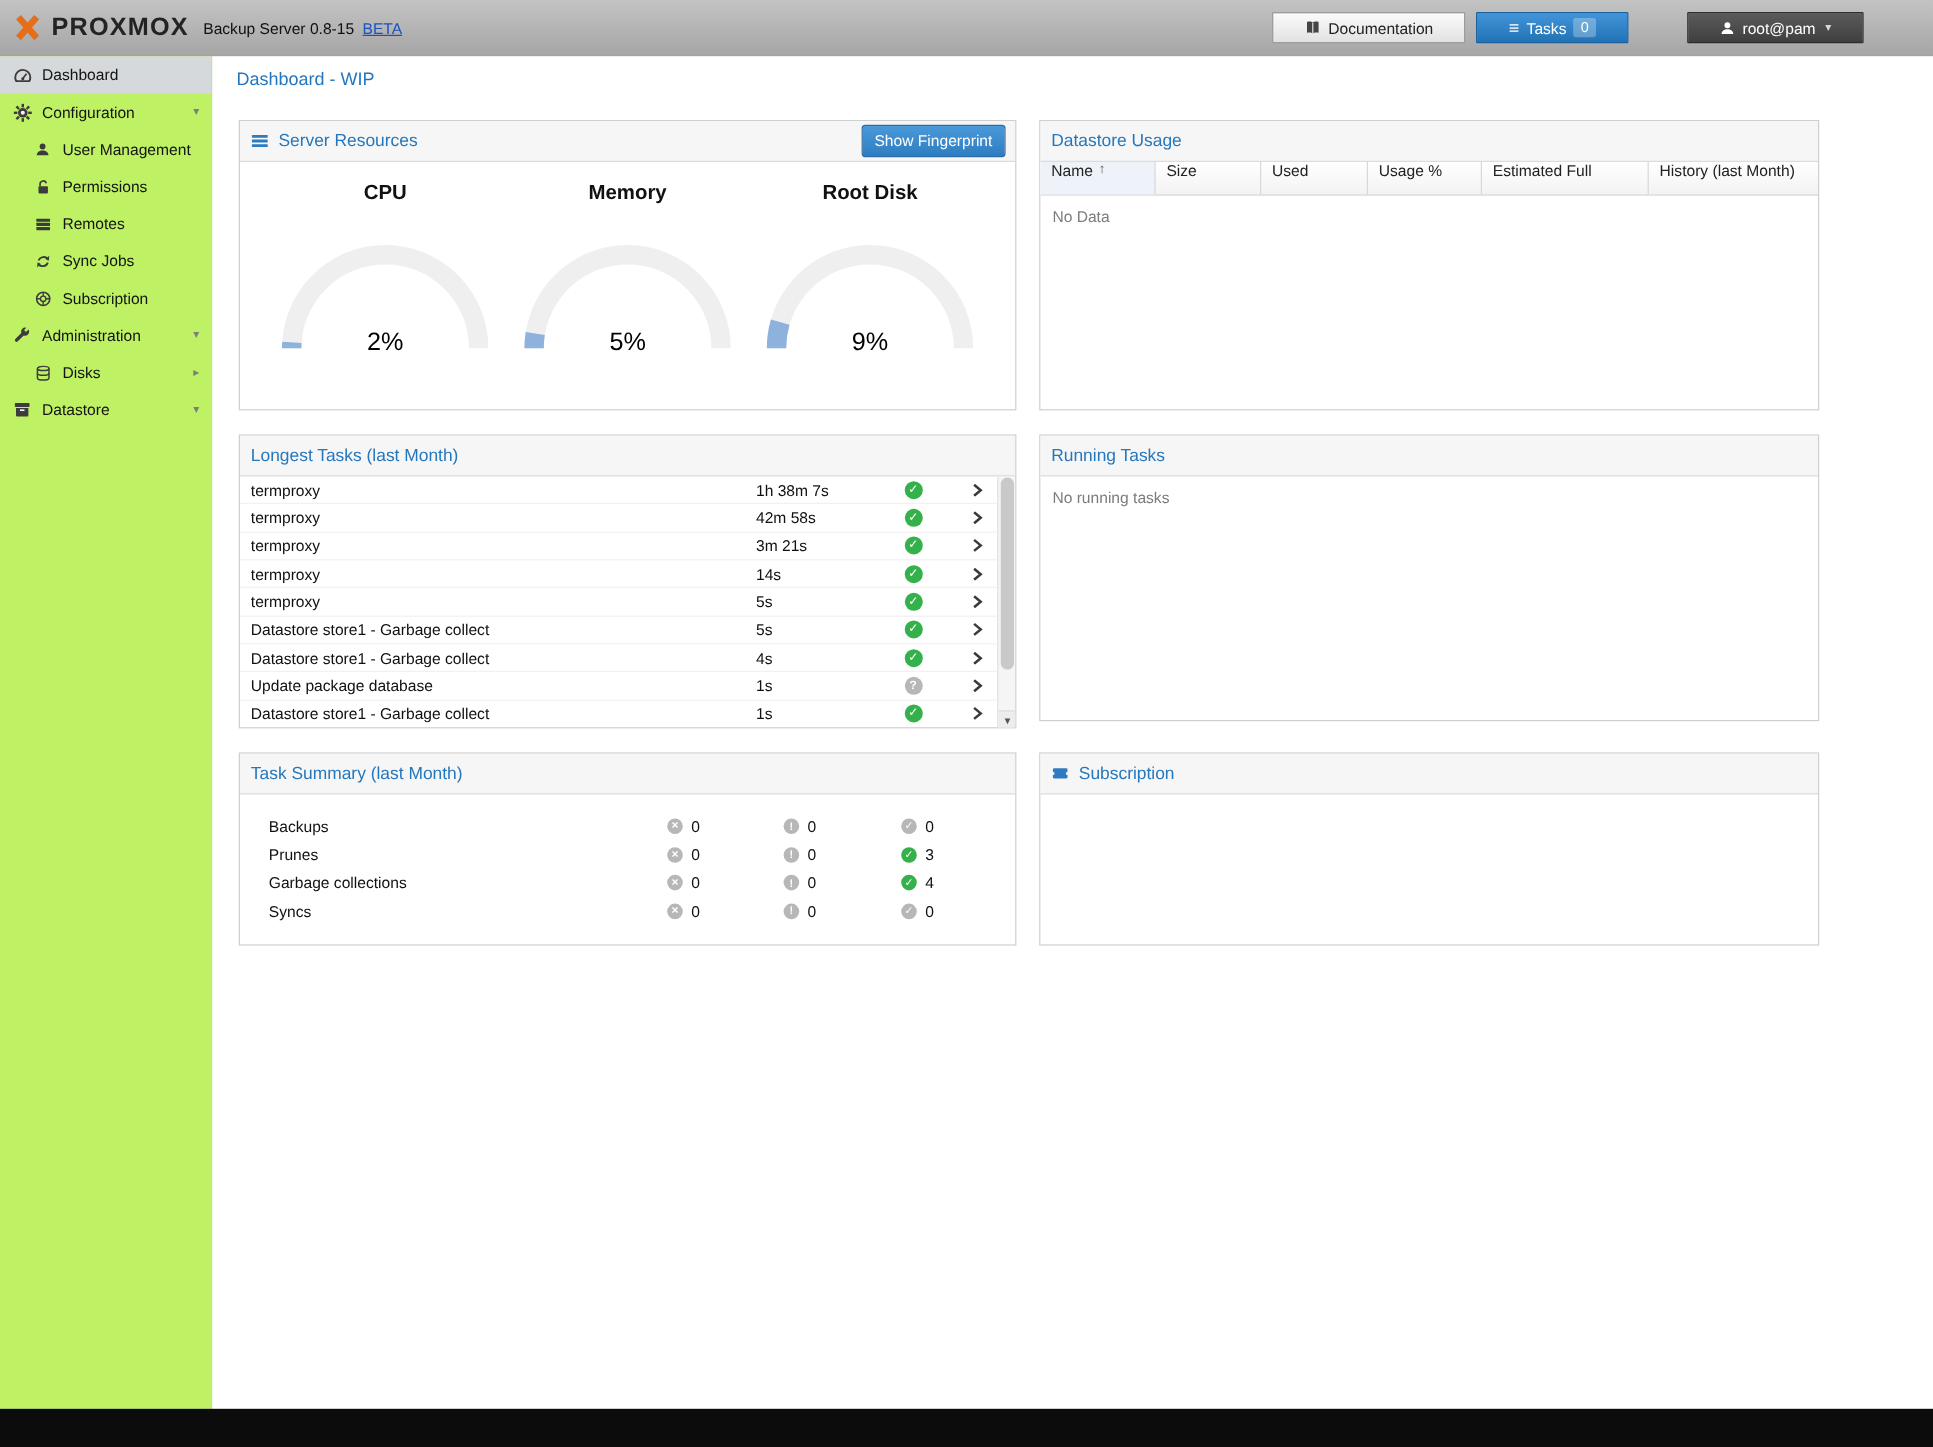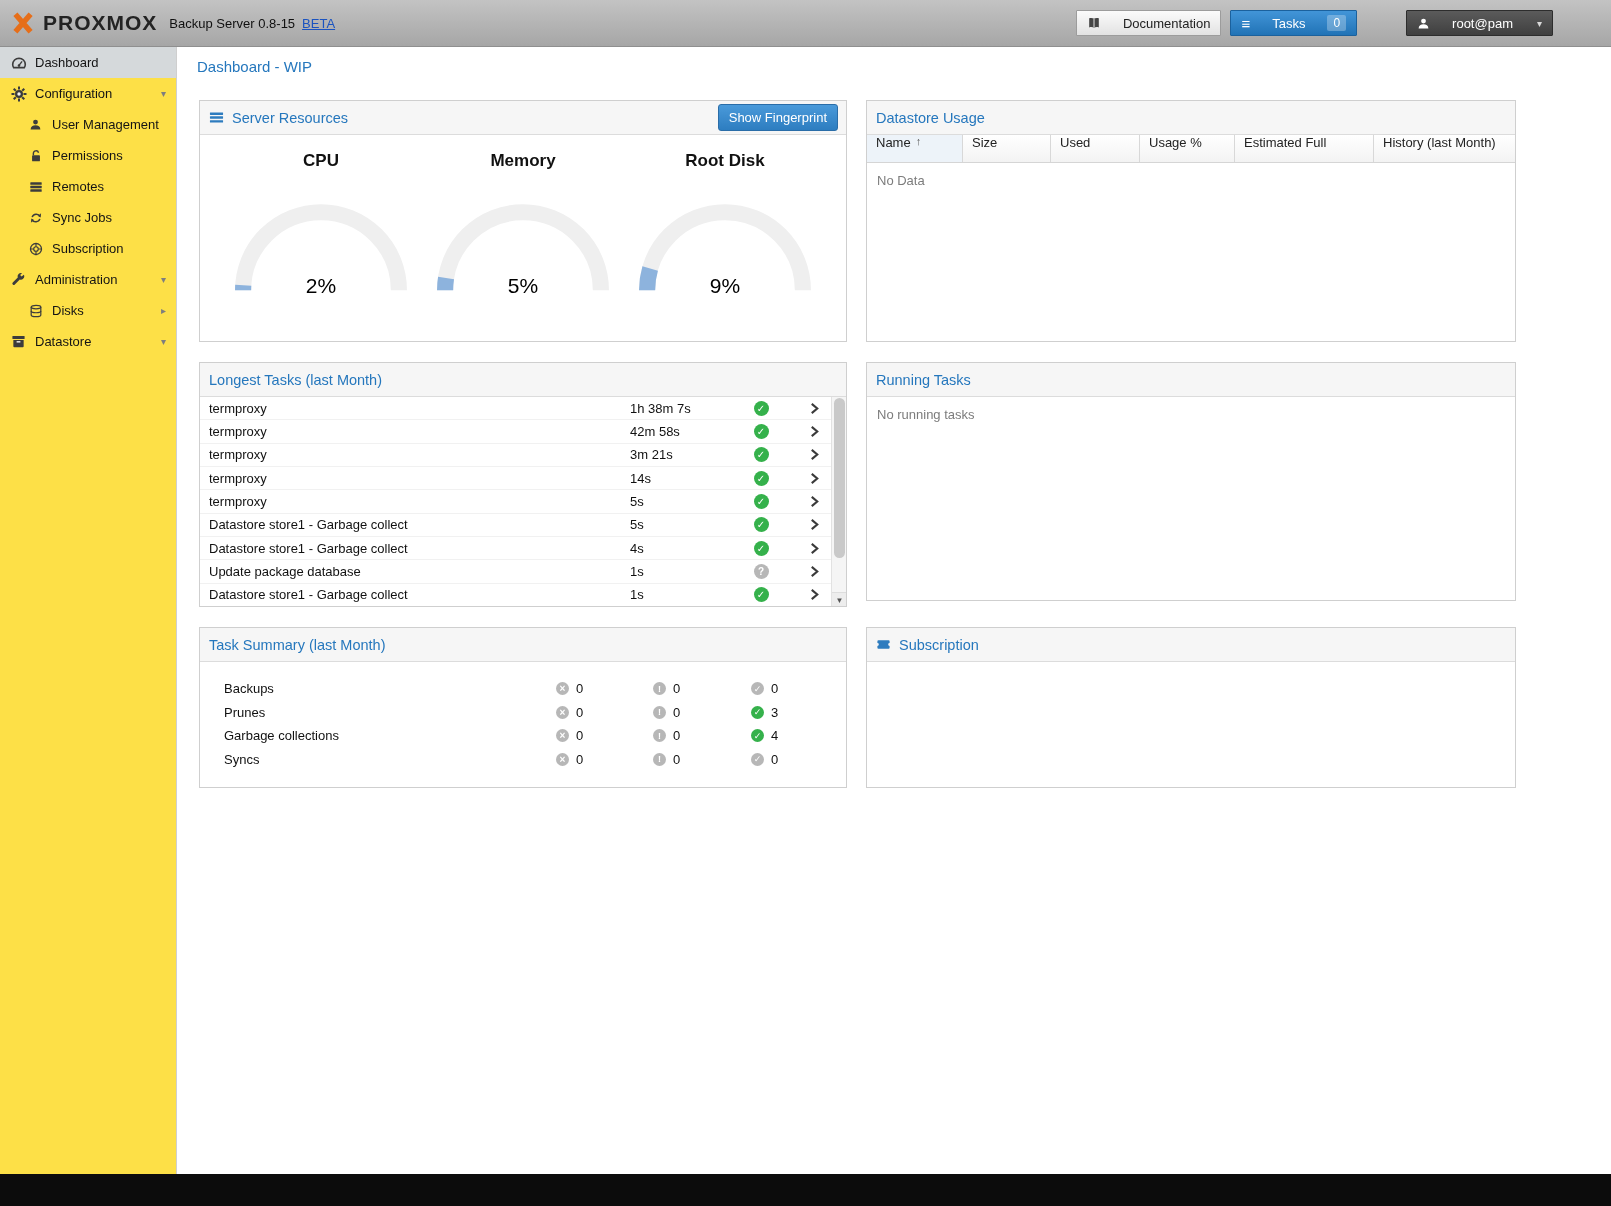--- a/index.html
+++ b/index.html
@@ -7,31 +7,31 @@
   body { font-family:"Liberation Sans","DejaVu Sans",sans-serif; font-size:13px; color:#1a1a1a; background:#fff; }
   .page { width:1611px; height:1206px; display:flex; flex-direction:column; }
 
   
   .topbar { height:47px; flex:none; display:flex; align-items:center; background:linear-gradient(#c3c3c3,#a6a6a6); border-bottom:1px solid #8f8f8f; padding:0 0 0 10px; }
   .brand { display:flex; align-items:center; gap:7px; margin-right:12px; }
   .brand-text { font-size:21px; font-weight:bold; letter-spacing:1px; color:#232323; }
   .product { display:flex; align-items:center; gap:7px; font-size:13px; color:#101010; }
   .beta { color:#1a53c0; text-decoration:underline; cursor:pointer; }
   .topbar-right { margin-left:auto; display:flex; align-items:center; gap:9px; padding-right:58px; }
-  .btn { height:26px; display:inline-flex; align-items:center; gap:22px; padding:0 10px; font-size:13px; border-radius:1px; border:1px solid; cursor:pointer; font-family:inherit; }
+  .btn { height:26px; display:inline-flex; align-items:center; gap:6px; padding:0 26px; font-size:13px; border-radius:1px; border:1px solid; cursor:pointer; font-family:inherit; }
   .btn-doc { background:linear-gradient(#fbfbfb,#e2e2e2); border-color:#9c9c9c; color:#222; }
   .btn-tasks { background:linear-gradient(#4295d8,#2173b6); border-color:#1b619d; color:#fff; }
   .badge { background:rgba(255,255,255,.28); border-radius:2px; padding:1px 6px; font-size:12px; color:#fff; }
   .btn-user { background:linear-gradient(#5b5b5b,#3f3f3f); border-color:#2d2d2d; color:#fff;margin-left:40px; }
   .caret-sm { font-size:10px; color:#d8d8d8; margin-left:2px; }
   .hamb { font-size:15px; line-height:1; }
 
   
   .body-row { flex:1; display:flex; min-height:0; }
-  .sidebar { width:177px; flex:none; background:#fde047; border-right:1px solid #cfcfcf; padding-top:0; }
+  .sidebar { width:177px; flex:none; background:#bef264; border-right:1px solid #cfcfcf; padding-top:0; }
   .content { flex:1; background:#fff; min-width:0; }
   .bottom-bar { height:32px; flex:none; background:#0c0c0c; }
 
   
   .side-item { height:31px; display:flex; align-items:center; gap:8px; padding-left:10px; padding-right:8px; font-size:13px; color:#141414; cursor:pointer; position:relative; }
   .side-item.sub { padding-left:27px; }
   .side-item.selected { background:#d5d9db; }
   .s-ico { width:17px; height:16px; flex:none; display:inline-flex; align-items:center; justify-content:center; color:#3c3c3c; }
   .s-ico svg { display:block; }
   .caret { position:absolute; right:10px; font-size:10px; color:#7e7e7e; }

